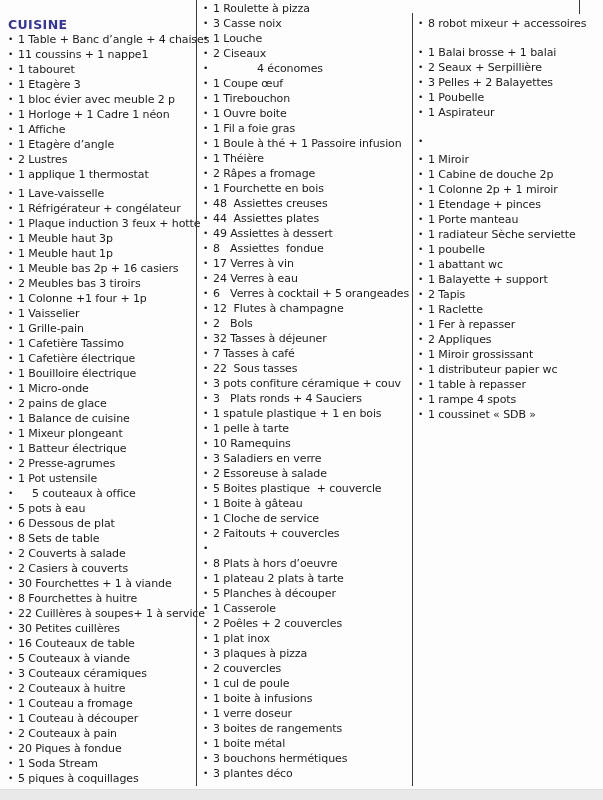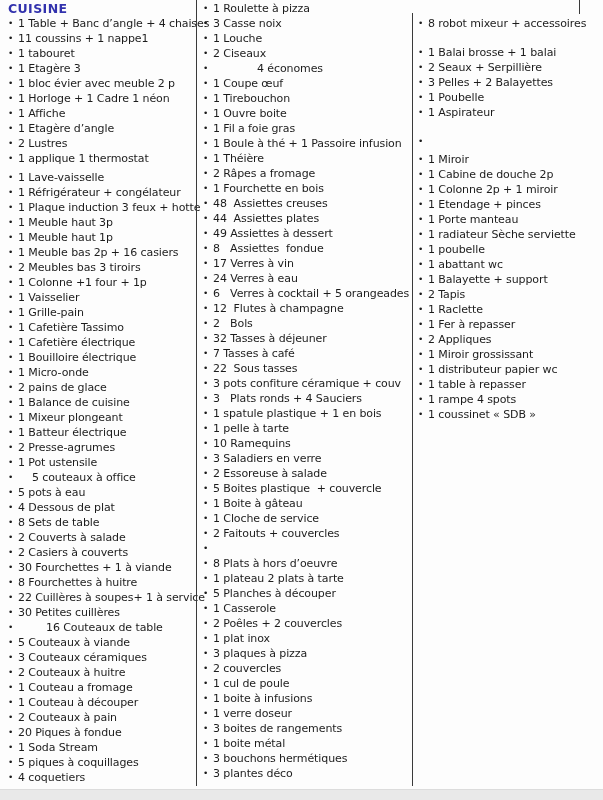--- a/index.html
+++ b/index.html
@@ -6,21 +6,21 @@
   body {
     width: 603px; height: 800px;
     background: #fdfdfd;
     font-family: "DejaVu Sans", sans-serif;
     position: relative;
     overflow: hidden;
     -webkit-font-smoothing: antialiased;
   }
   .page { position: absolute; inset: 0; }
   .column { position: absolute; }
-  #col1 { left: 8px;   top: 1px;  width: 188px; }
+  #col1 { left: 8px;   top: 17px;  width: 188px; }
   #col2 { left: 203px; top: 1px;  width: 207px; }
   #col3 { left: 418px; top: 16px; width: 183px; }
   .row { display: flex; align-items: center; height: 15px; }
   .bullet {
     flex: 0 0 10px; width: 10px;
     font-size: 9px; color: #1a1a1a; line-height: 15px;
   }
   .label {
     font-size: 11px; color: #1c1c1c;
     white-space: pre; letter-spacing: -0.1px; line-height: 15px;
@@ -173,21 +173,21 @@
       <div class="row">
         <span class="bullet">•</span>
         <span class="label" style="color: rgb(28, 28, 28); margin-left: 14px;">5 couteaux à office</span>
       </div>
       <div class="row">
         <span class="bullet">•</span>
         <span class="label" style="color: rgb(28, 28, 28);">5 pots à eau</span>
       </div>
       <div class="row">
         <span class="bullet">•</span>
-        <span class="label" style="color: rgb(28, 28, 28);">4 Dessous de plat</span>
+        <span class="label" style="color: rgb(28, 28, 28);">6 Dessous de plat</span>
       </div>
       <div class="row">
         <span class="bullet">•</span>
         <span class="label" style="color: rgb(28, 28, 28);">8 Sets de table</span>
       </div>
       <div class="row">
         <span class="bullet">•</span>
         <span class="label" style="color: rgb(28, 28, 28);">2 Couverts à salade</span>
       </div>
       <div class="row">
@@ -205,21 +205,21 @@
       <div class="row">
         <span class="bullet">•</span>
         <span class="label" style="color: rgb(28, 28, 28);">22 Cuillères à soupes+ 1 à service</span>
       </div>
       <div class="row">
         <span class="bullet">•</span>
         <span class="label" style="color: rgb(28, 28, 28);">30 Petites cuillères</span>
       </div>
       <div class="row">
         <span class="bullet">•</span>
-        <span class="label" style="color: rgb(28, 28, 28); margin-left: 28px;">16 Couteaux de table</span>
+        <span class="label" style="color: rgb(28, 28, 28);">16 Couteaux de table</span>
       </div>
       <div class="row">
         <span class="bullet">•</span>
         <span class="label" style="color: rgb(28, 28, 28);">5 Couteaux à viande</span>
       </div>
       <div class="row">
         <span class="bullet">•</span>
         <span class="label" style="color: rgb(28, 28, 28);">3 Couteaux céramiques</span>
       </div>
       <div class="row">

